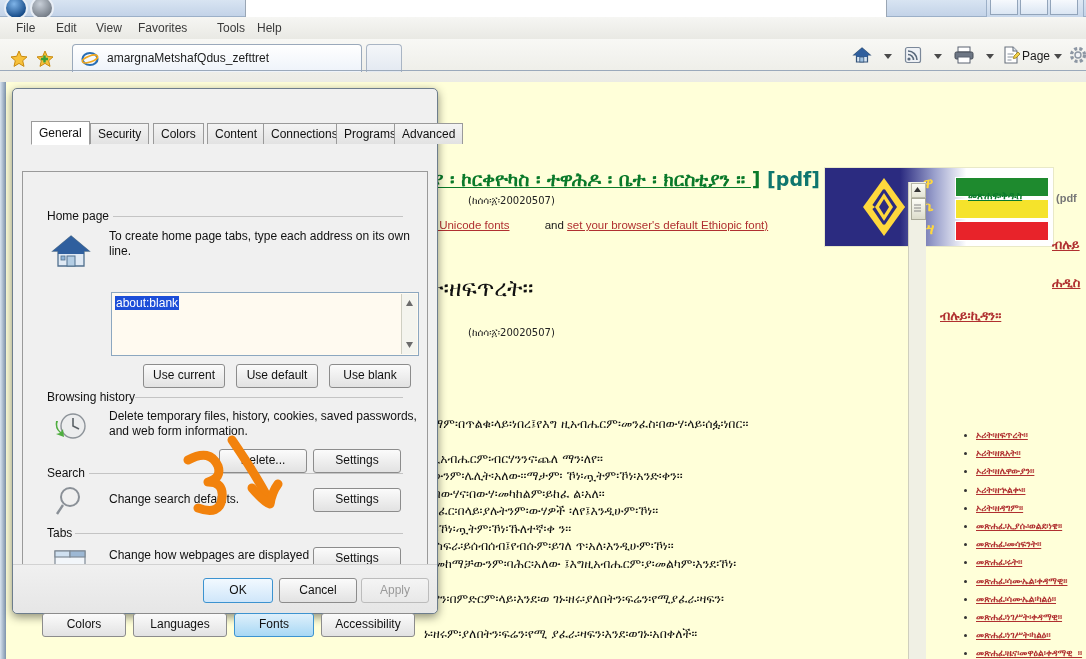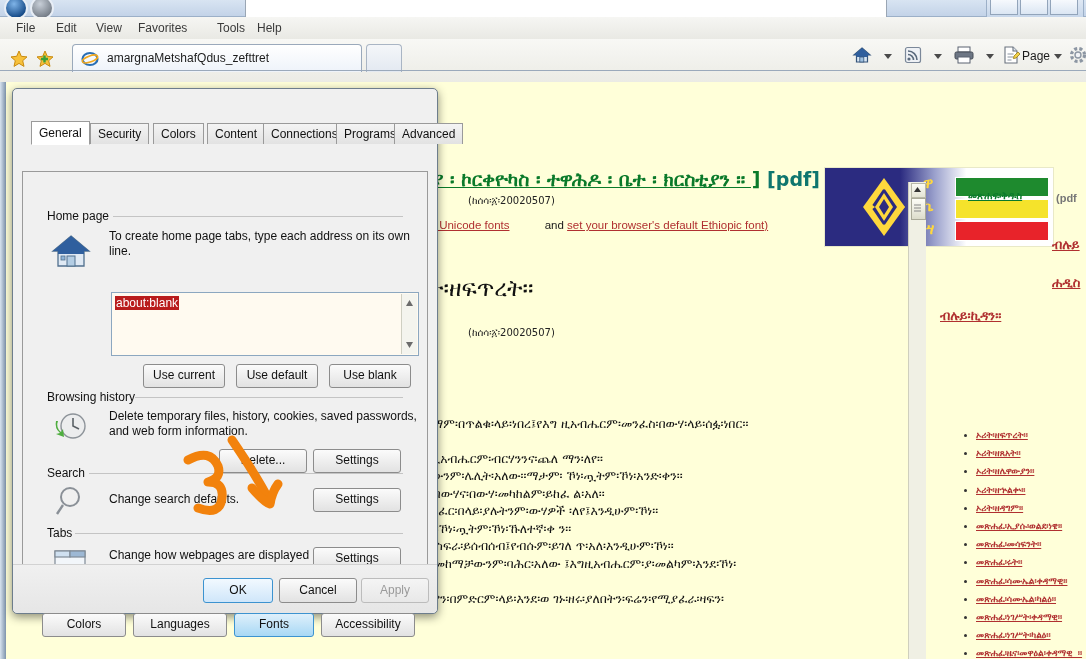--- a/index.html
+++ b/index.html
@@ -125,21 +125,21 @@
   .grpline{position:absolute;height:1px;background:#c4c4c4;}
   .gtxt{position:absolute;font-size:12px;color:#111;line-height:15px;}
   .btn{position:absolute;height:22px;line-height:21px;text-align:center;font-size:12px;
     color:#111;background:linear-gradient(#fbfbfb,#e2e2e2);border:1px solid #8c8c8c;
     border-radius:3px;}
   .btn.hl{background:linear-gradient(#dff0fb,#a8d8f5);border:1px solid #3c93d0;}
   .btn.dis{color:#9a9a9a;background:linear-gradient(#f4f4f4,#e8e8e8);border:1px solid #bcbcbc;}
   .btn.def{background:linear-gradient(#f2f9ff,#cfe6fa);border:1px solid #3c93d0;}
   #hptext{position:absolute;left:88px;top:120px;width:306px;height:62px;
     background:#fffaf0;border:1px solid #8ca7c0;}
-  #hpval{position:absolute;left:3px;top:3px;background:#b91c1c;color:#fff;
+  #hpval{position:absolute;left:3px;top:3px;background:#1d4ed8;color:#fff;
     font-size:12px;padding:0 1px;}
   #hpsb{position:absolute;right:1px;top:1px;width:15px;height:60px;background:#f4f4ee;
     border-left:1px solid #cfcfc2;}
   #dlgfooter{position:absolute;left:0;bottom:0;width:424px;height:48px;
     background:linear-gradient(#f0f0f0,#e6e6e6);border-top:1px solid #d2d2d2;
     border-radius:0 0 5px 5px;}
   
   #annot{position:absolute;left:170px;top:430px;width:140px;height:120px;pointer-events:none;}
 </style>
 </head>
@@ -265,20 +265,21 @@
     <div>ግዚአብሔርም፡ብርሃንንና፡ጨለ ማን፡ለየ፡፡</div>
     <div>ግውንም፡ሌሊት፡አለው፡፡ማታም፡ ኾነ፡ጧትም፡ኾነ፡አንድ፡ቀን፡፡</div>
     <div>ን፡በውሃና፡በውሃ፡መካከልም፡ይከፈ ል፡አለ፡፡</div>
     <div>ከለፈር፡በላይ፡ያሉትንም፡ውሃዎች ፡ለየ፤እንዲሁም፡ኾነ፡፡</div>
     <div>ም፡ኾነ፡ጧትም፡ኾነ፡ኹለተኛ፡ቀ ን፡፡</div>
     <div>ድ፡ስፍራ፡ይሰብሰብ፤የብሱም፡ይገለ ጥ፡አለ፡እንዲሁም፡ኾነ፡፡</div>
     <div>ሃ፡መከማቻውንም፡ባሕር፡አለው ፤እግዚአብሔርም፡ያ፡መልካም፡እንደ፡ኾነ፡</div>
     <div></div>
     <div>ቅያን፡በምድርም፡ላይ፡እንደ፡ወ ገኑ፡ዘሩ፡ያለበትን፡ፍሬን፡የሚያፈራ፡ዛፍን፡</div>
     <div></div>
+    <div>ኑ፡ዘሩም፡ያለበትን፡ፍሬን፡የሚ ያፈራ፡ዛፍን፡እንደ፡ወገኑ፡አበቀለች፡፡</div>
   </div>
 
   <div id="banner">
     <span id="bancross">
       <svg width="62" height="62" viewBox="0 0 62 62">
         <polygon points="31,2 52,31 31,60 10,31" fill="#ffd83d"></polygon>
         <polygon points="31,12 44,31 31,50 18,31" fill="#2b2b80"></polygon>
         <polygon points="31,17 40,31 31,45 22,31" fill="#ffd83d"></polygon>
         <polygon points="31,23 36,31 31,39 26,31" fill="#2b2b80"></polygon>
         <path d="M31 6 l3 4 -3 4 -3 -4 Z M31 48 l3 4 -3 4 -3 -4 Z

